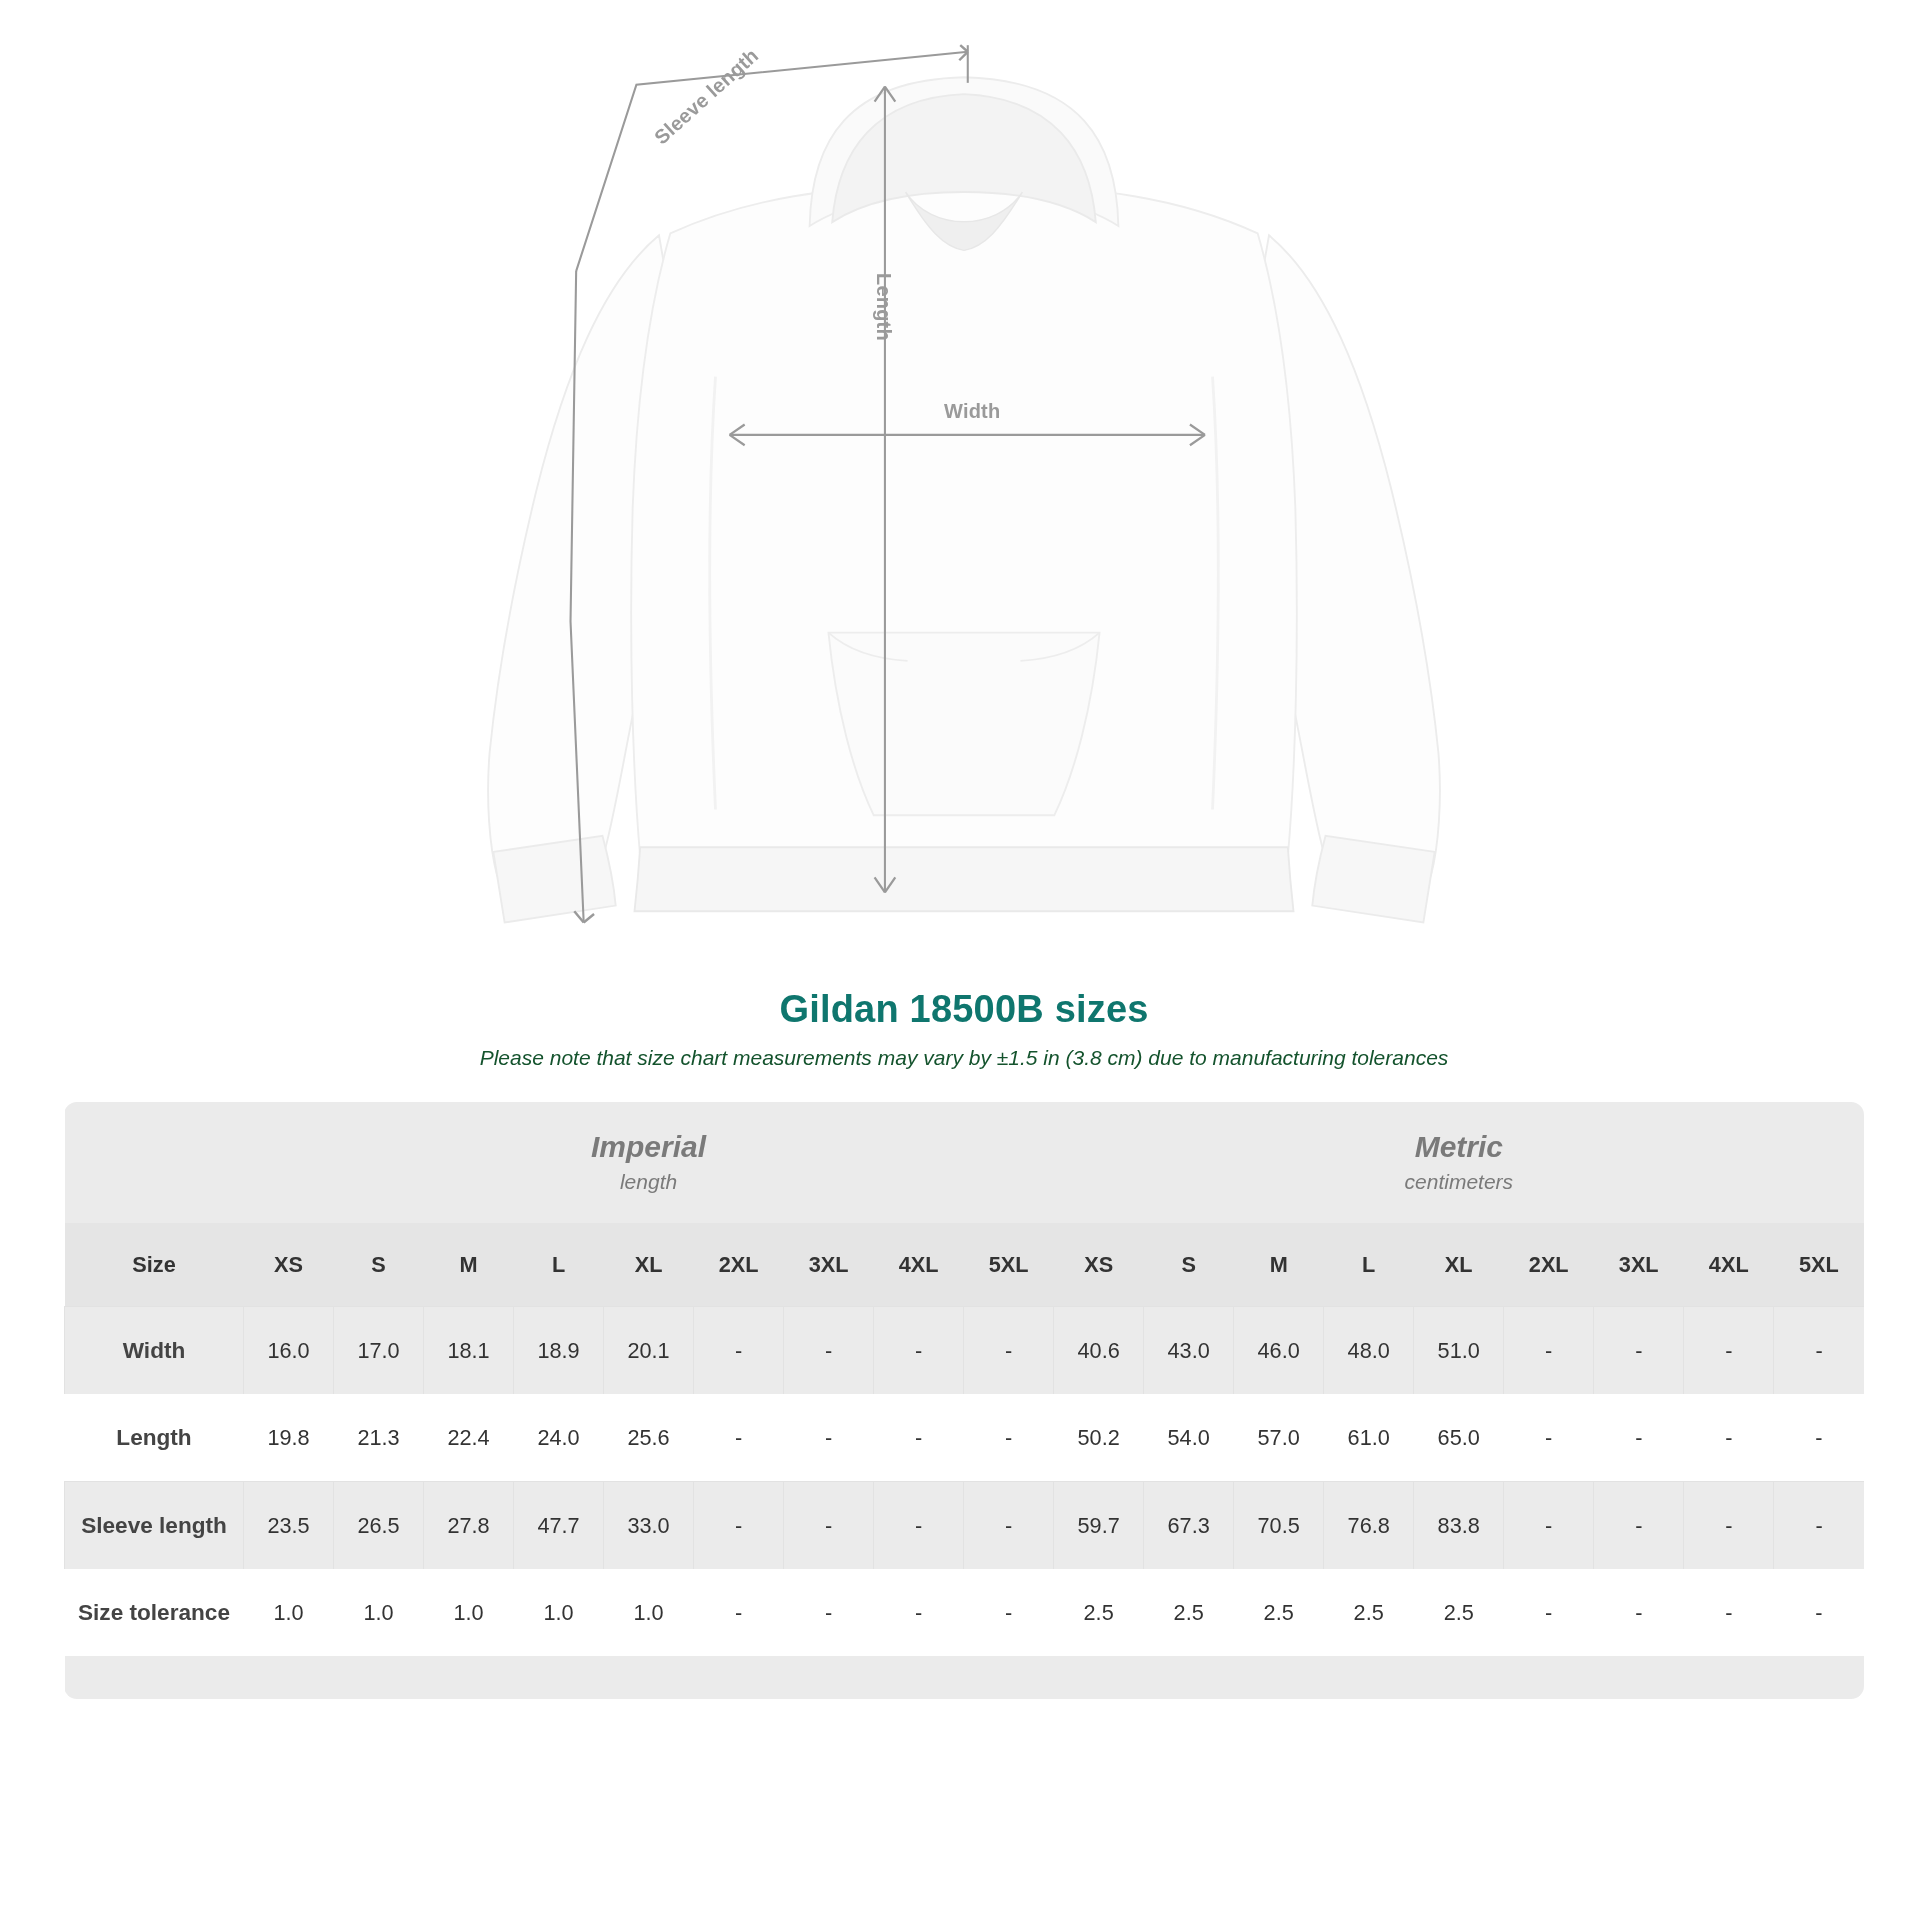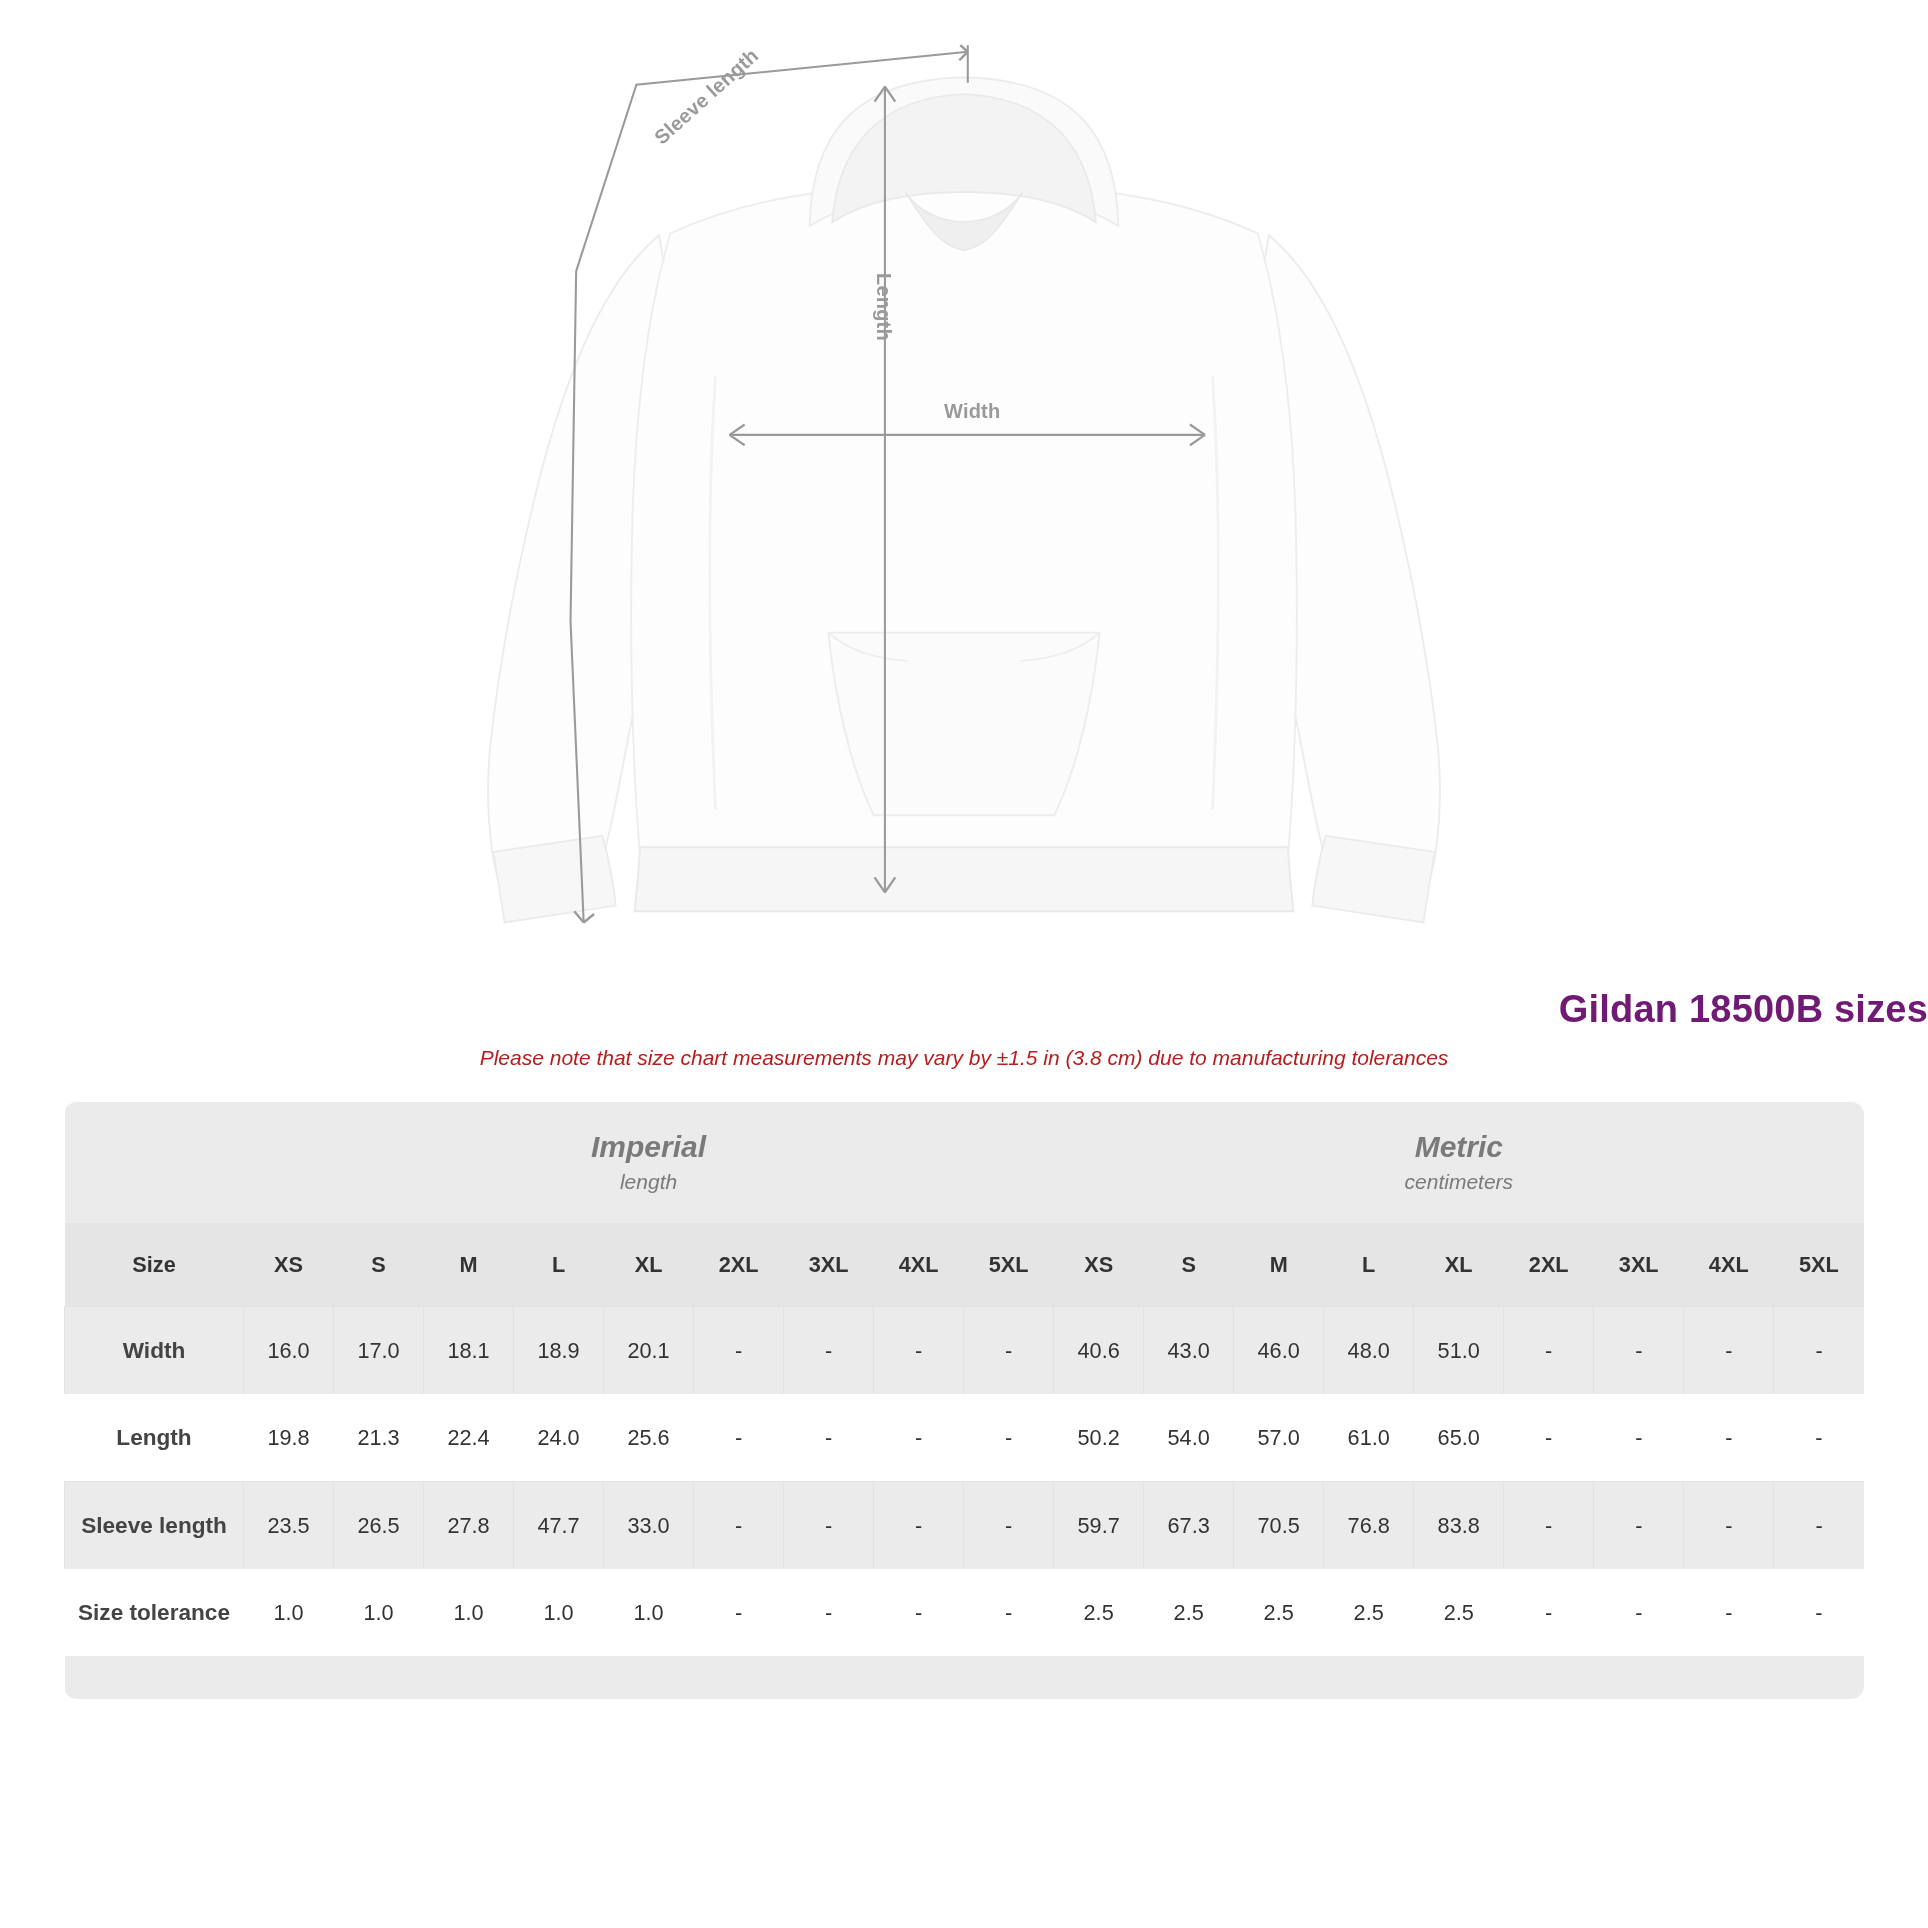--- a/index.html
+++ b/index.html
@@ -58,29 +58,28 @@
   }
 
   
   .title-block {
     text-align: center;
     margin-top: 9.4px;
   }
   .chart-title {
     font-size: 38px;
     font-weight: bold;
-    color: #701a75;
+    color: #0f766e;
     margin: 0 0 15px 0;
     letter-spacing: 0.2px;
-    text-align: right;
   }
   .chart-note {
     font-size: 21px;
     font-style: italic;
-    color: #b91c1c;
+    color: #14532d;
     margin: 0;
   }
 
   
   .table-wrap {
     margin: 32px 64px 0 64px;
     border-radius: 13px;
     overflow: hidden;
   }
   table.size-table {

